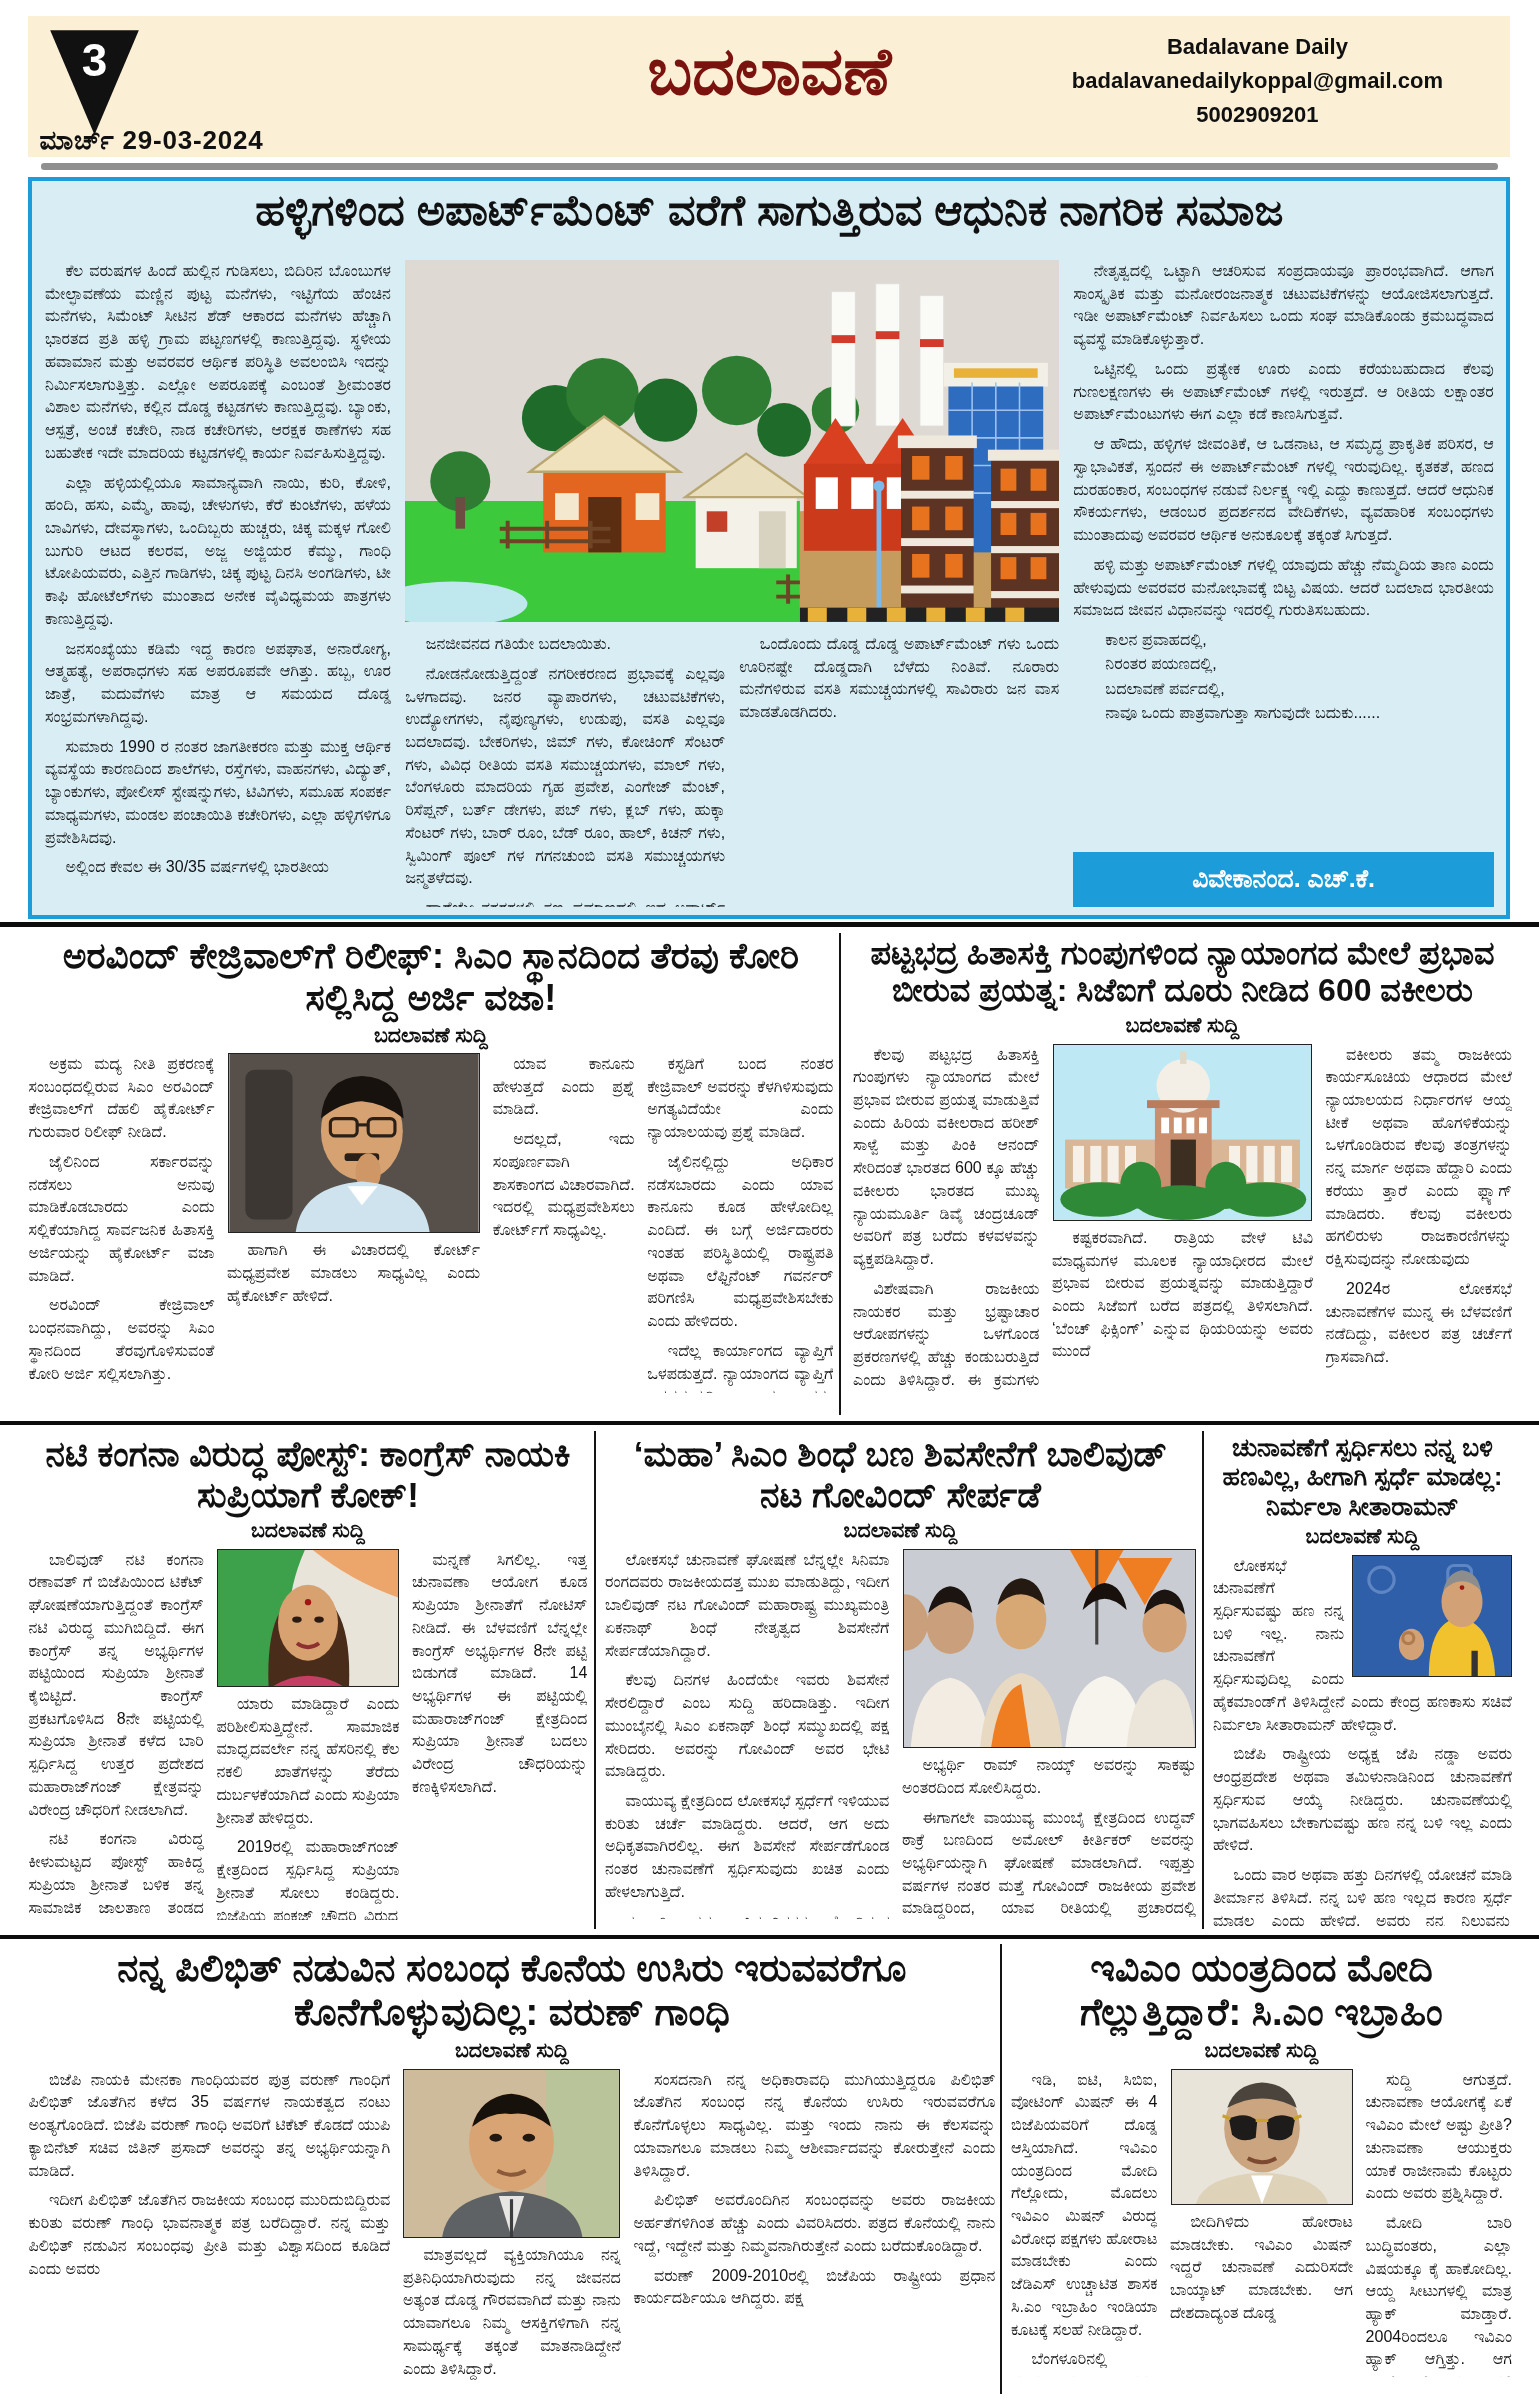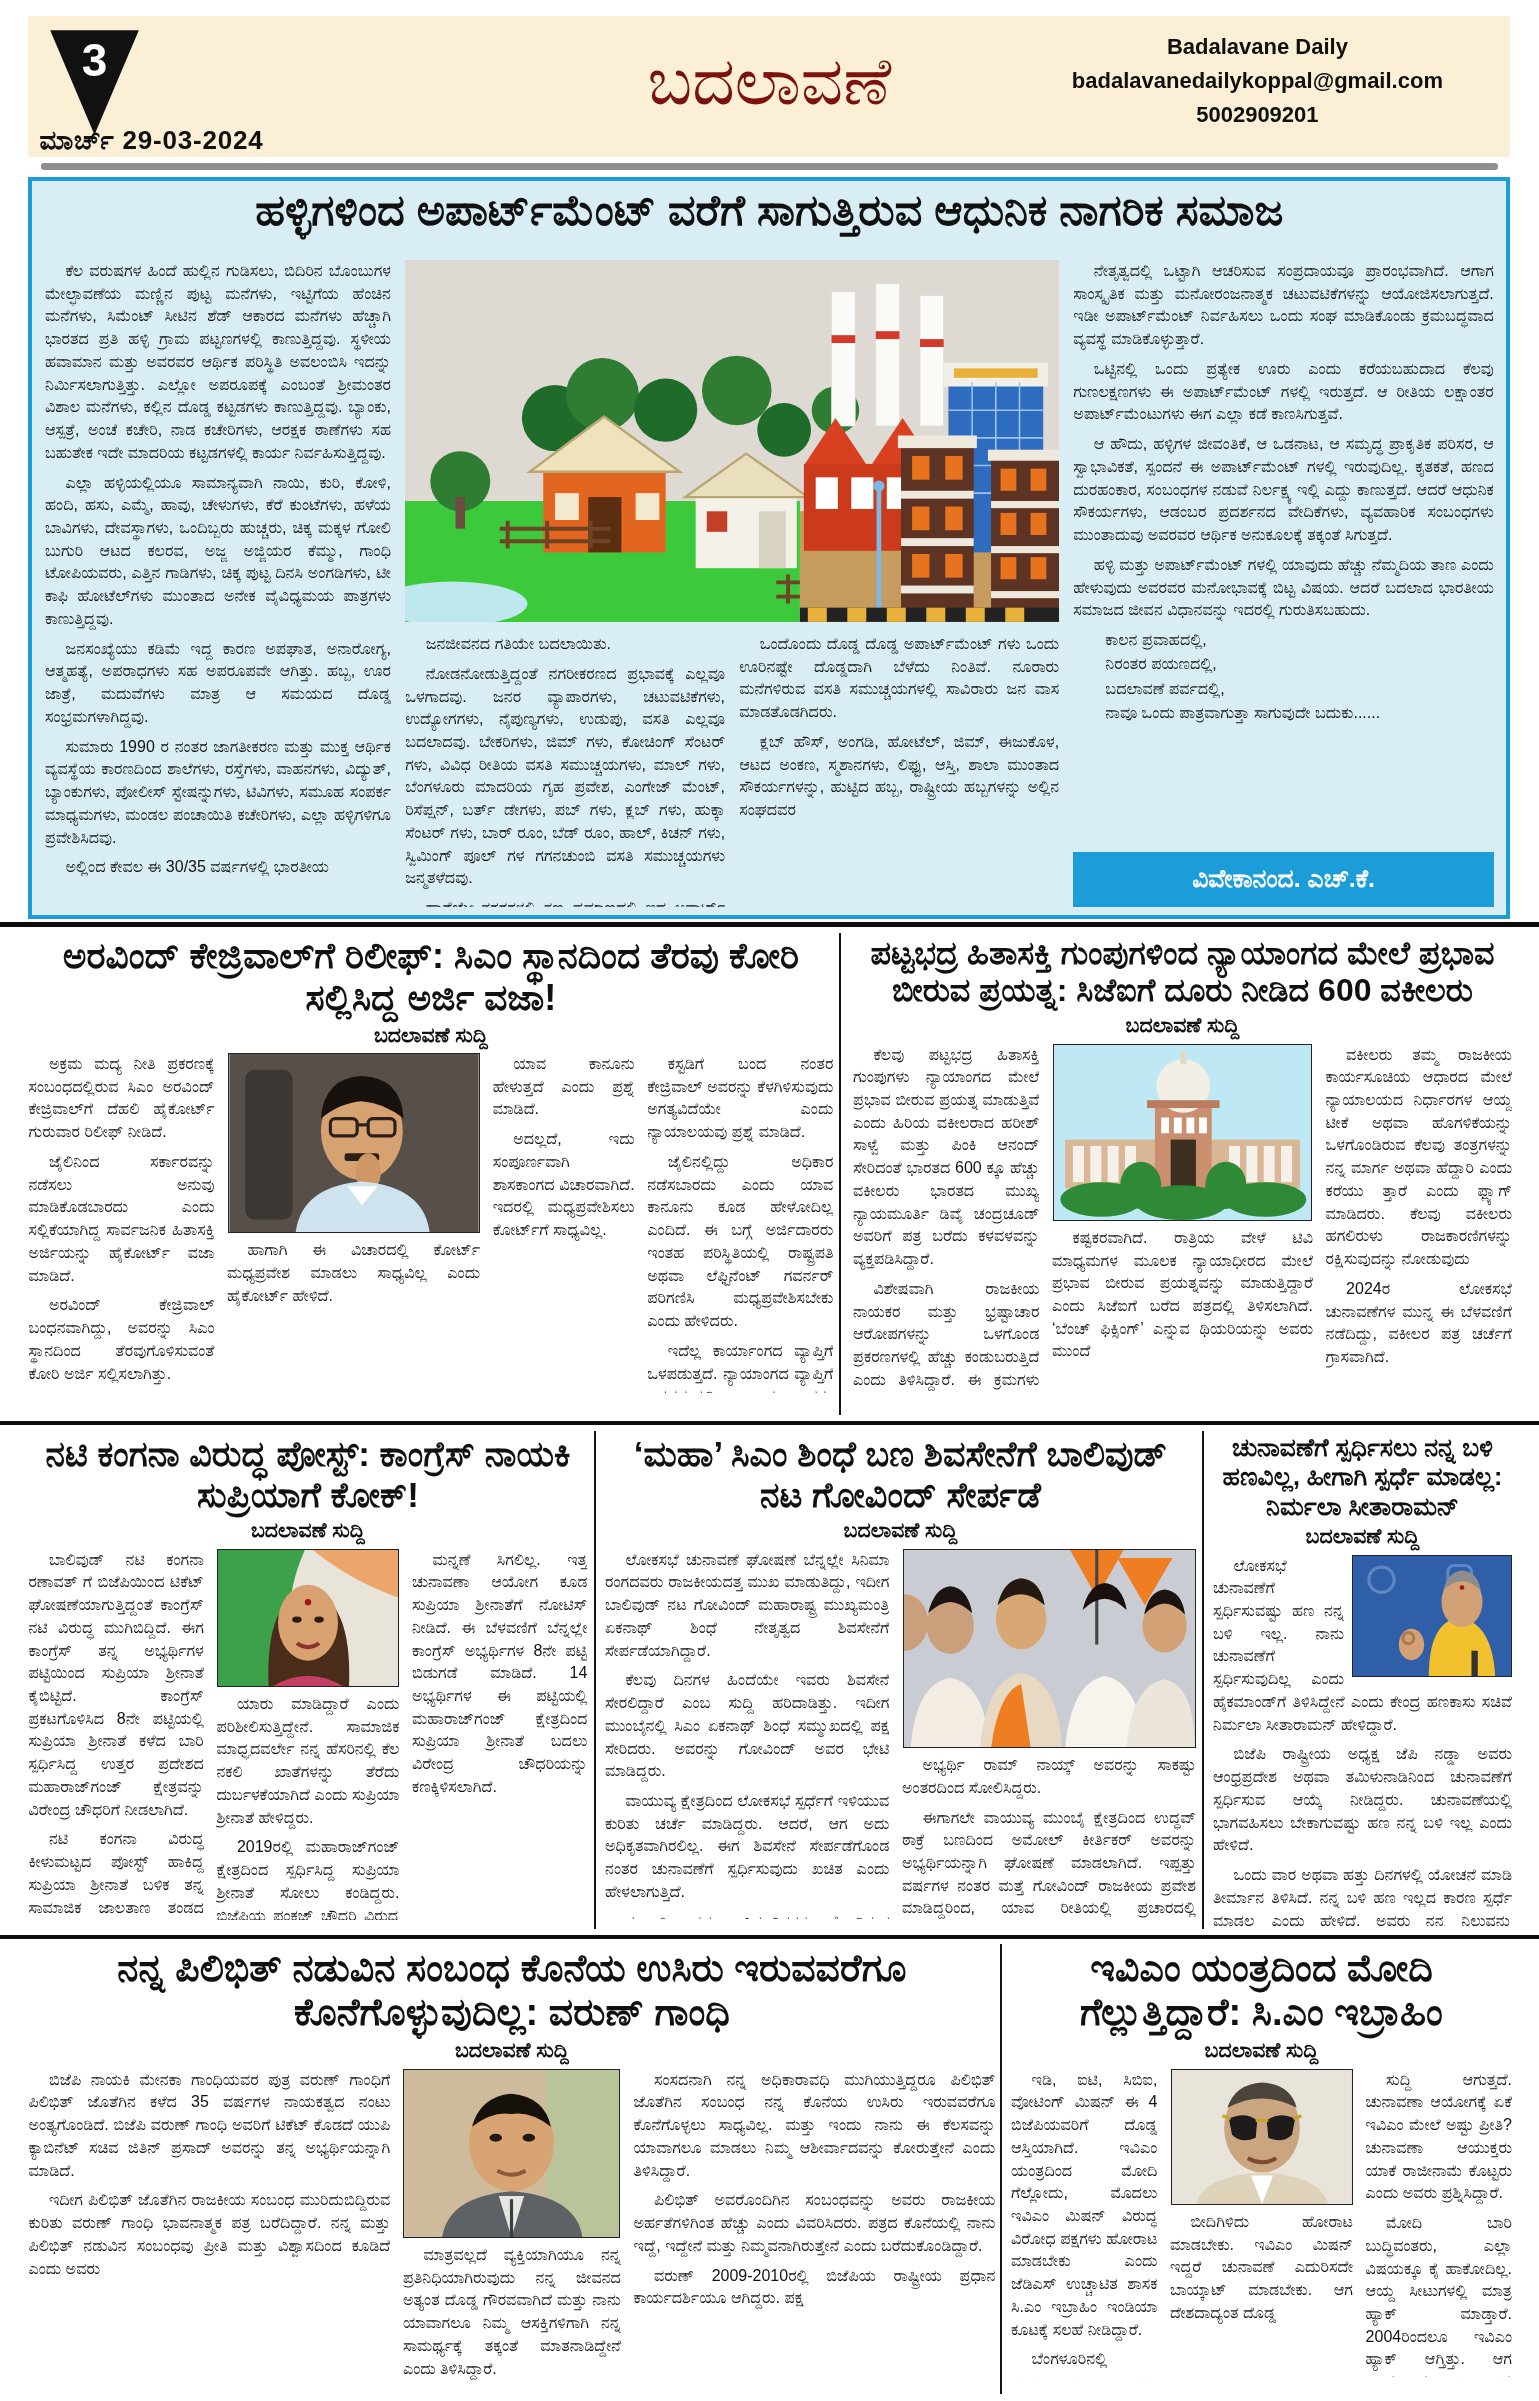--- a/index.html
+++ b/index.html
@@ -2,22 +2,22 @@
 <html style="font-size:12.6px"><head>
 <meta charset="utf-8">
 <style>
   html,body{margin:0;padding:0;background:#ffffff;}
   .page{position:relative;width:1539px;height:2401px;background:#ffffff;overflow:hidden;
         font-family:"Liberation Sans","DejaVu Sans",sans-serif;color:#111;}
   
   .masthead{position:absolute;left:28.4px;top:16px;width:1482px;height:141px;background:#fbf0d6;}
   .page-badge{position:absolute;left:19px;top:11px;width:95px;height:111px;}
   .page-date{position:absolute;left:11px;top:109px;font-size:26px;font-weight:bold;letter-spacing:0.8px;}
-  .masthead-title{position:absolute;left:0;right:0;top:27px;text-align:center;
-                  font-size:66px;font-weight:normal;color:#7a120d;}
+  .masthead-title{position:absolute;left:0;right:0;top:17px;text-align:center;
+                  font-size:66px;font-weight:bold;color:#7a120d;}
   .contact{position:absolute;right:32px;top:14.2px;width:442px;text-align:center;
            font-weight:bold;font-size:22px;line-height:1.55;color:#101010;}
   .rule-gray{position:absolute;left:41px;top:163px;width:1457px;height:7.1px;background:#8f8f8f;border-radius:3.2px;}
   .rule-black{position:absolute;left:0;width:1539px;height:4.7px;background:#0c0c0c;}
   .vrule{position:absolute;width:2.4px;background:#141414;}
   
   .lead{position:absolute;left:28.4px;top:177px;width:1482px;height:742px;background:#d8edf4;
         border:4.7px solid #1c9cd8;box-sizing:border-box;overflow:hidden;}
   .lead h1{margin:6.3px 14.2px 3.2px 14.2px;font-size:43px;line-height:1.1;text-align:center;font-weight:bold;}
   .lead-body{position:absolute;left:12.6px;right:12.6px;top:79px;bottom:8px;display:flex;gap:14.2px;}
@@ -186,21 +186,20 @@
           </g>
         </svg>
         <div class="mid-cols">
           <div>
               <p>ಜನಜೀವನದ ಗತಿಯೇ ಬದಲಾಯಿತು.</p>
               <p>ನೋಡನೋಡುತ್ತಿದ್ದಂತೆ ನಗರೀಕರಣದ ಪ್ರಭಾವಕ್ಕೆ ಎಲ್ಲವೂ ಒಳಗಾದವು. ಜನರ ವ್ಯಾಪಾರಗಳು, ಚಟುವಟಿಕೆಗಳು, ಉದ್ಯೋಗಗಳು, ನೈಪುಣ್ಯಗಳು, ಉಡುಪು, ವಸತಿ ಎಲ್ಲವೂ ಬದಲಾದವು. ಬೇಕರಿಗಳು, ಜಿಮ್ ಗಳು, ಕೋಚಿಂಗ್ ಸೆಂಟರ್ ಗಳು, ವಿವಿಧ ರೀತಿಯ ವಸತಿ ಸಮುಚ್ಚಯಗಳು, ಮಾಲ್ ಗಳು, ಬೆಂಗಳೂರು ಮಾದರಿಯ ಗೃಹ ಪ್ರವೇಶ, ಎಂಗೇಜ್ ಮೆಂಟ್, ರಿಸೆಪ್ಷನ್, ಬರ್ತ್ ಡೇಗಳು, ಪಬ್ ಗಳು, ಕ್ಲಬ್ ಗಳು, ಹುಕ್ಕಾ ಸೆಂಟರ್ ಗಳು, ಬಾರ್ ರೂಂ, ಬೆಡ್ ರೂಂ, ಹಾಲ್, ಕಿಚನ್ ಗಳು, ಸ್ವಿಮಿಂಗ್ ಪೂಲ್ ಗಳ ಗಗನಚುಂಬಿ ವಸತಿ ಸಮುಚ್ಚಯಗಳು ಜನ್ಮತಳೆದವು.</p>
               <p>ಹಾಗೆಯೇ ನಗರಗಳಲ್ಲಿ ಸಣ್ಣ ಪ್ರಮಾಣದಲ್ಲಿ ಇದ್ದ ಅಪಾರ್ಟ್ ಮೆಂಟ್ ಸಂಸ್ಕೃತಿ ಬೃಹದಾಕಾರವಾಗಿ ಬೆಳೆದು</p>
             </div>
           <div>
               <p>ಒಂದೊಂದು ದೊಡ್ಡ ದೊಡ್ಡ ಅಪಾರ್ಟ್‌ಮೆಂಟ್ ಗಳು ಒಂದು ಊರಿನಷ್ಟೇ ದೊಡ್ಡದಾಗಿ ಬೆಳೆದು ನಿಂತಿವೆ. ನೂರಾರು ಮನೆಗಳಿರುವ ವಸತಿ ಸಮುಚ್ಚಯಗಳಲ್ಲಿ ಸಾವಿರಾರು ಜನ ವಾಸ ಮಾಡತೊಡಗಿದರು.</p>
-              <p>ಕ್ಲಬ್ ಹೌಸ್, ಅಂಗಡಿ, ಹೋಟೆಲ್, ಜಿಮ್, ಈಜುಕೊಳ, ಆಟದ ಅಂಕಣ, ಸ್ಮಶಾನಗಳು, ಲಿಫ್ಟು, ಆಸ್ತಿ, ಶಾಲಾ ಮುಂತಾದ ಸೌಕರ್ಯಗಳನ್ನು, ಹುಟ್ಟಿದ ಹಬ್ಬ, ರಾಷ್ಟ್ರೀಯ ಹಬ್ಬಗಳನ್ನು ಅಲ್ಲಿನ ಸಂಘದವರ</p>
             </div>
         </div>
       </div>
       <div class="lead-col4">
         <div>
             <p>ನೇತೃತ್ವದಲ್ಲಿ ಒಟ್ಟಾಗಿ ಆಚರಿಸುವ ಸಂಪ್ರದಾಯವೂ ಪ್ರಾರಂಭವಾಗಿದೆ. ಆಗಾಗ ಸಾಂಸ್ಕೃತಿಕ ಮತ್ತು ಮನೋರಂಜನಾತ್ಮಕ ಚಟುವಟಿಕೆಗಳನ್ನು ಆಯೋಜಿಸಲಾಗುತ್ತದೆ. ಇಡೀ ಅಪಾರ್ಟ್‌ಮೆಂಟ್ ನಿರ್ವಹಿಸಲು ಒಂದು ಸಂಘ ಮಾಡಿಕೊಂಡು ಕ್ರಮಬದ್ಧವಾದ ವ್ಯವಸ್ಥೆ ಮಾಡಿಕೊಳ್ಳುತ್ತಾರೆ.</p>
             <p>ಒಟ್ಟಿನಲ್ಲಿ ಒಂದು ಪ್ರತ್ಯೇಕ ಊರು ಎಂದು ಕರೆಯಬಹುದಾದ ಕೆಲವು ಗುಣಲಕ್ಷಣಗಳು ಈ ಅಪಾರ್ಟ್‌ಮೆಂಟ್ ಗಳಲ್ಲಿ ಇರುತ್ತದೆ. ಆ ರೀತಿಯ ಲಕ್ಷಾಂತರ ಅಪಾರ್ಟ್‌ಮೆಂಟುಗಳು ಈಗ ಎಲ್ಲಾ ಕಡೆ ಕಾಣಸಿಗುತ್ತವೆ.</p>
             <p>ಆ ಹೌದು, ಹಳ್ಳಿಗಳ ಜೀವಂತಿಕೆ, ಆ ಒಡನಾಟ, ಆ ಸಮೃದ್ಧ ಪ್ರಾಕೃತಿಕ ಪರಿಸರ, ಆ ಸ್ವಾಭಾವಿಕತೆ, ಸ್ಪಂದನೆ ಈ ಅಪಾರ್ಟ್‌ಮೆಂಟ್ ಗಳಲ್ಲಿ ಇರುವುದಿಲ್ಲ. ಕೃತಕತೆ, ಹಣದ ದುರಹಂಕಾರ, ಸಂಬಂಧಗಳ ನಡುವೆ ನಿರ್ಲಕ್ಷ್ಯ ಇಲ್ಲಿ ಎದ್ದು ಕಾಣುತ್ತದೆ. ಆದರೆ ಆಧುನಿಕ ಸೌಕರ್ಯಗಳು, ಆಡಂಬರ ಪ್ರದರ್ಶನದ ವೇದಿಕೆಗಳು, ವ್ಯವಹಾರಿಕ ಸಂಬಂಧಗಳು ಮುಂತಾದುವು ಅವರವರ ಆರ್ಥಿಕ ಅನುಕೂಲಕ್ಕೆ ತಕ್ಕಂತೆ ಸಿಗುತ್ತದೆ.</p>
             <p>ಹಳ್ಳಿ ಮತ್ತು ಅಪಾರ್ಟ್‌ಮೆಂಟ್ ಗಳಲ್ಲಿ ಯಾವುದು ಹೆಚ್ಚು ನೆಮ್ಮದಿಯ ತಾಣ ಎಂದು ಹೇಳುವುದು ಅವರವರ ಮನೋಭಾವಕ್ಕೆ ಬಿಟ್ಟ ವಿಷಯ. ಆದರೆ ಬದಲಾದ ಭಾರತೀಯ ಸಮಾಜದ ಜೀವನ ವಿಧಾನವನ್ನು ಇದರಲ್ಲಿ ಗುರುತಿಸಬಹುದು.</p>
           </div>

